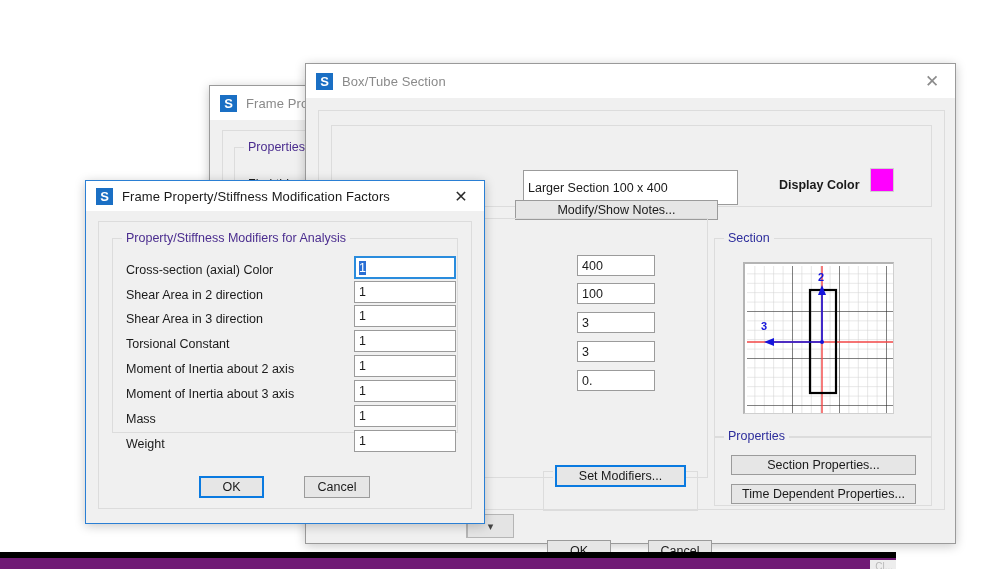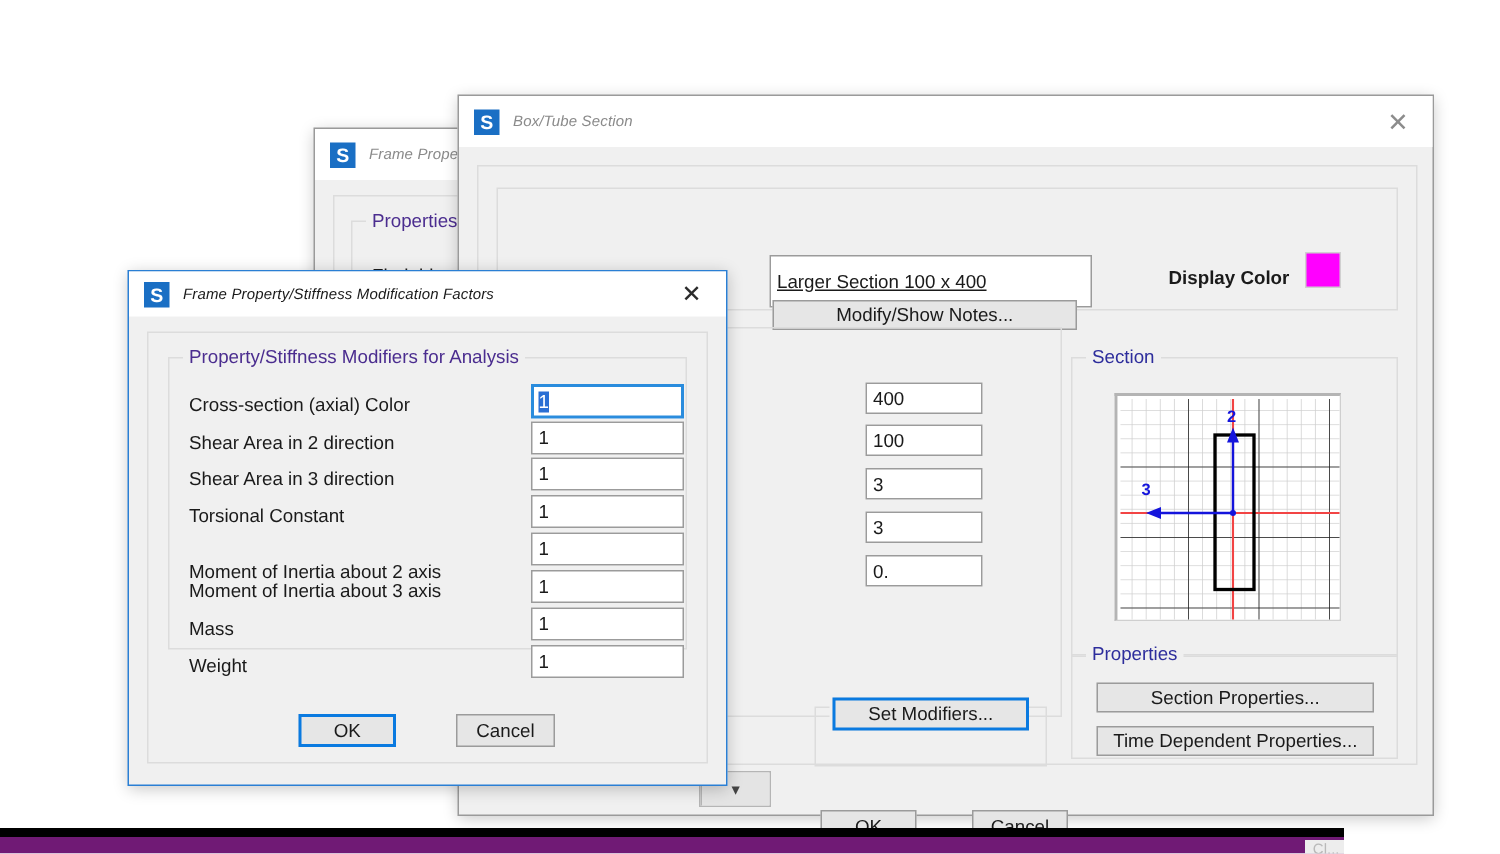--- a/index.html
+++ b/index.html
@@ -34,25 +34,24 @@
     background: #1a6fc4;
     color: #ffffff;
     font-size: 13px; font-weight: bold;
     display: flex; align-items: center; justify-content: center;
     font-family: "Liberation Sans", sans-serif;
     line-height: 1;
     margin-right: 9px;
     flex: 0 0 auto;
   }
   .title-text {
-    font-size: 10px;
+    font-size: 13px;
     color: #8a8a8a;
     white-space: nowrap;
     letter-spacing: 0.1px;
-    font-style: italic;
   }
   .title-text.dark { color: #1a1a1a; }
   .close-btn {
     position: absolute; right: 0; top: 0;
     width: 46px; height: 100%;
     display: flex; align-items: center; justify-content: center;
     color: #8c8c8c;
     font-size: 17px;
     cursor: default;
   }
@@ -198,21 +197,21 @@
       <div class="close-btn">✕</div>
     </div>
 
     <div class="winbody" style="top:34px;">
 
       <div class="groupbox" style="left:12px; top:12px; width:627px; height:400px;"></div>
 
       <div class="groupbox" style="left:25px; top:27px; width:601px; height:82px;"></div>
 
       <div class="lbl bold" style="left:41px; top:80px;">Section Name</div>
-      <div class="txtbox" style="left:207px; top:72px; width:215px; height:35px;text-decoration:underline;">
+      <div class="txtbox" style="left:217px; top:72px; width:215px; height:35px;">
         <span>Larger Section 100 x 400</span>
       </div>
 
       <div class="lbl bold" style="left:41px; top:111px;">Section Notes</div>
       <div class="btn" style="left:209px; top:102px; width:203px; height:20px;">
         <span>Modify/Show Notes...</span>
       </div>
 
       <div class="lbl bold" style="left:473px; top:80px;">Display Color</div>
       <div class="swatch" style="left: 564px; top: 70px; width: 24px; height: 24px; background: rgb(255, 0, 255);"></div>
@@ -329,21 +328,21 @@
       <div class="lbl" style="left:40px; top:101px;">Shear Area in 3 direction</div>
       <div class="txtbox" style="left:268px; top:94px; width:102px; height:22px;">
         <span>1</span>
       </div>
 
       <div class="lbl" style="left:40px; top:126px;">Torsional Constant</div>
       <div class="txtbox" style="left:268px; top:119px; width:102px; height:22px;">
         <span>1</span>
       </div>
 
-      <div class="lbl" style="left:40px; top:151px;margin-top:12px;">Moment of Inertia about 2 axis</div>
+      <div class="lbl" style="left:40px; top:151px;">Moment of Inertia about 2 axis</div>
       <div class="txtbox" style="left:268px; top:144px; width:102px; height:22px;">
         <span>1</span>
       </div>
 
       <div class="lbl" style="left:40px; top:176px;">Moment of Inertia about 3 axis</div>
       <div class="txtbox" style="left:268px; top:169px; width:102px; height:22px;">
         <span>1</span>
       </div>
 
       <div class="lbl" style="left:40px; top:201px;">Mass</div>

